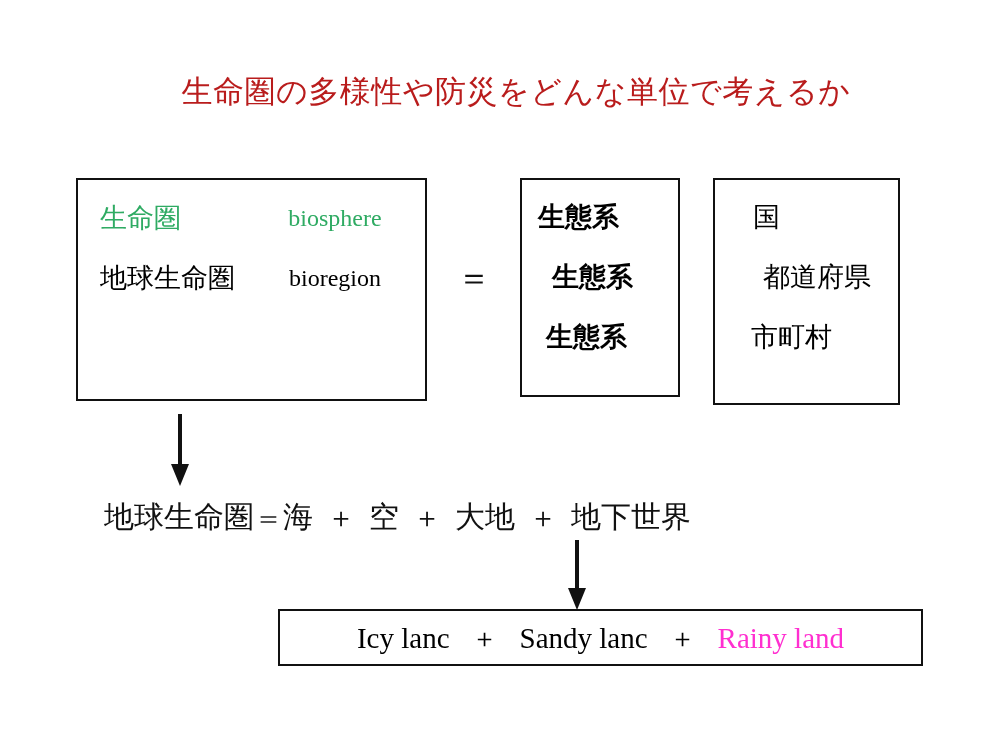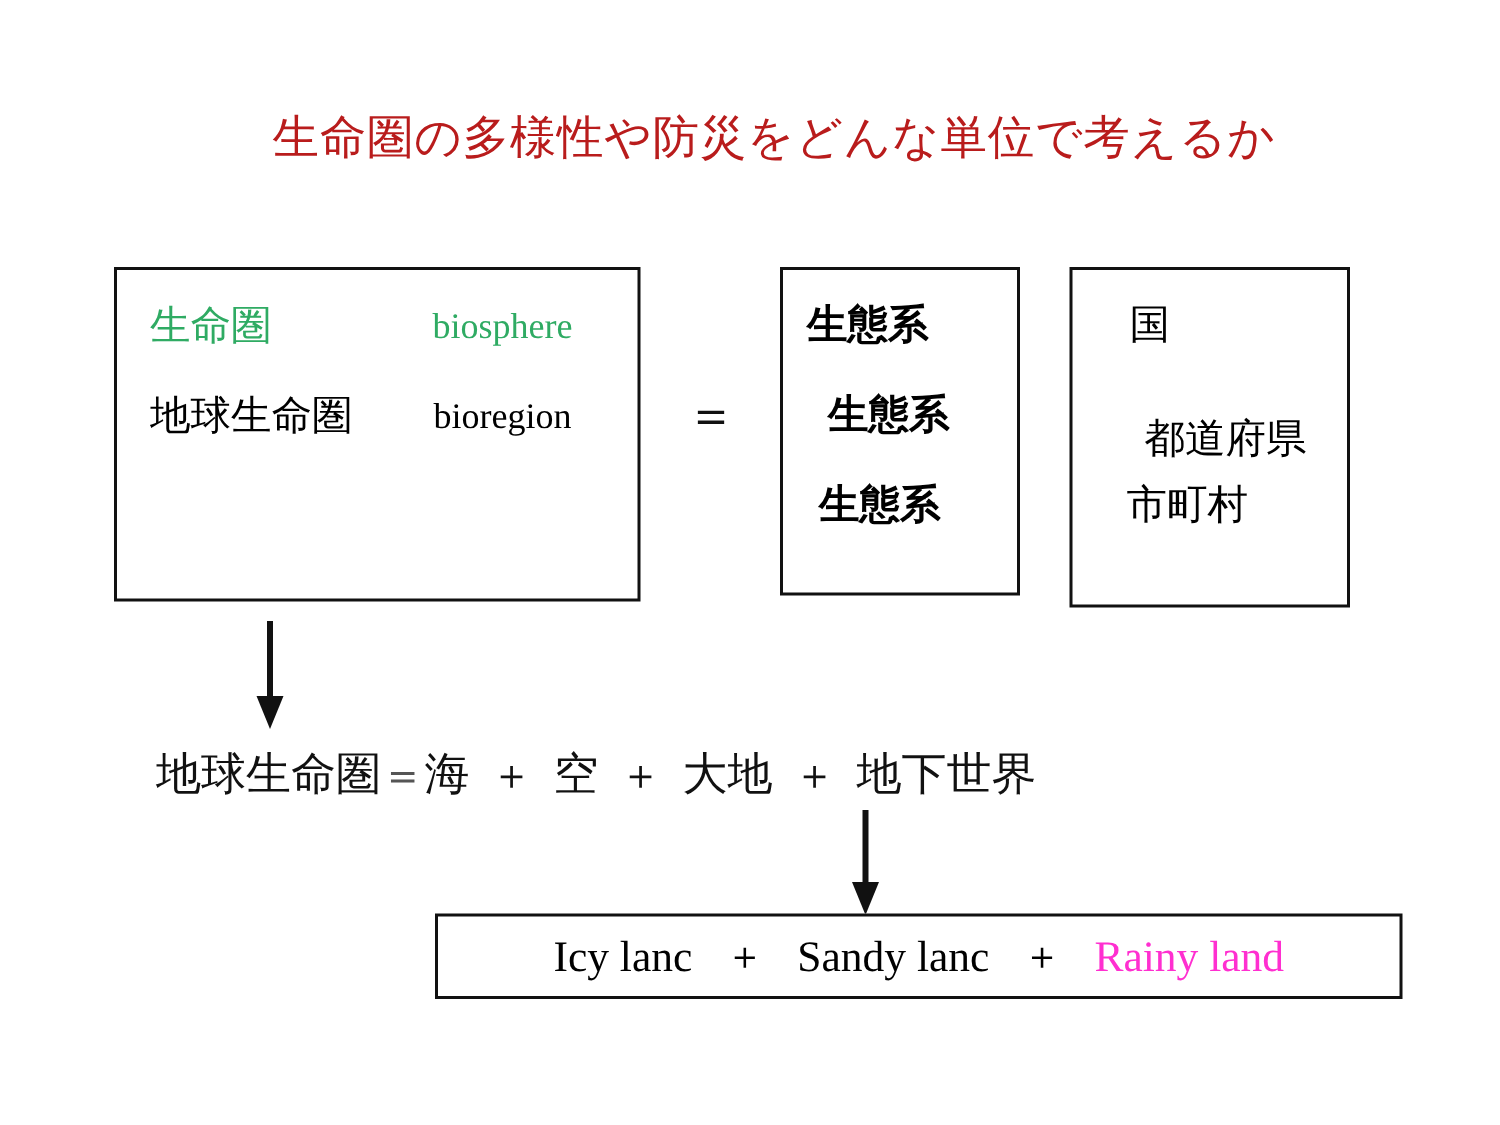--- a/index.html
+++ b/index.html
@@ -125,21 +125,21 @@
     height: 227px;
   }
   #box-admin .adm-line {
     position: absolute;
     font-size: 27px;
     line-height: 34px;
     white-space: nowrap;
     font-family: "DejaVu Sans", "Liberation Sans", sans-serif;
   }
   #box-admin .adm-line.l1 { left: 38px; top: 20px; }
-  #box-admin .adm-line.l2 { left: 48px; top: 96px; text-align: right; }
+  #box-admin .adm-line.l2 { left: 48px; top: 80px; text-align: right; }
   #box-admin .adm-line.l3 { left: 36px; top: 140px; }
 
   
   .arrow {
     position: absolute;
   }
   #arrow-terms-to-equation {
     left: 165px;
     top: 414px;
     width: 30px;
@@ -168,21 +168,21 @@
     padding: 0 4px;
     color: #555555;
   }
   .equation .plus {
     padding: 0 14px;
     font-size: 28px;
   }
 
   
   #box-lands {
-    left: 290px;
+    left: 278px;
     top: 609px;
     width: 645px;
     height: 57px;
   }
   .lands-inner {
     position: absolute;
     left: 0;
     top: 0;
     width: 100%;
     height: 100%;

